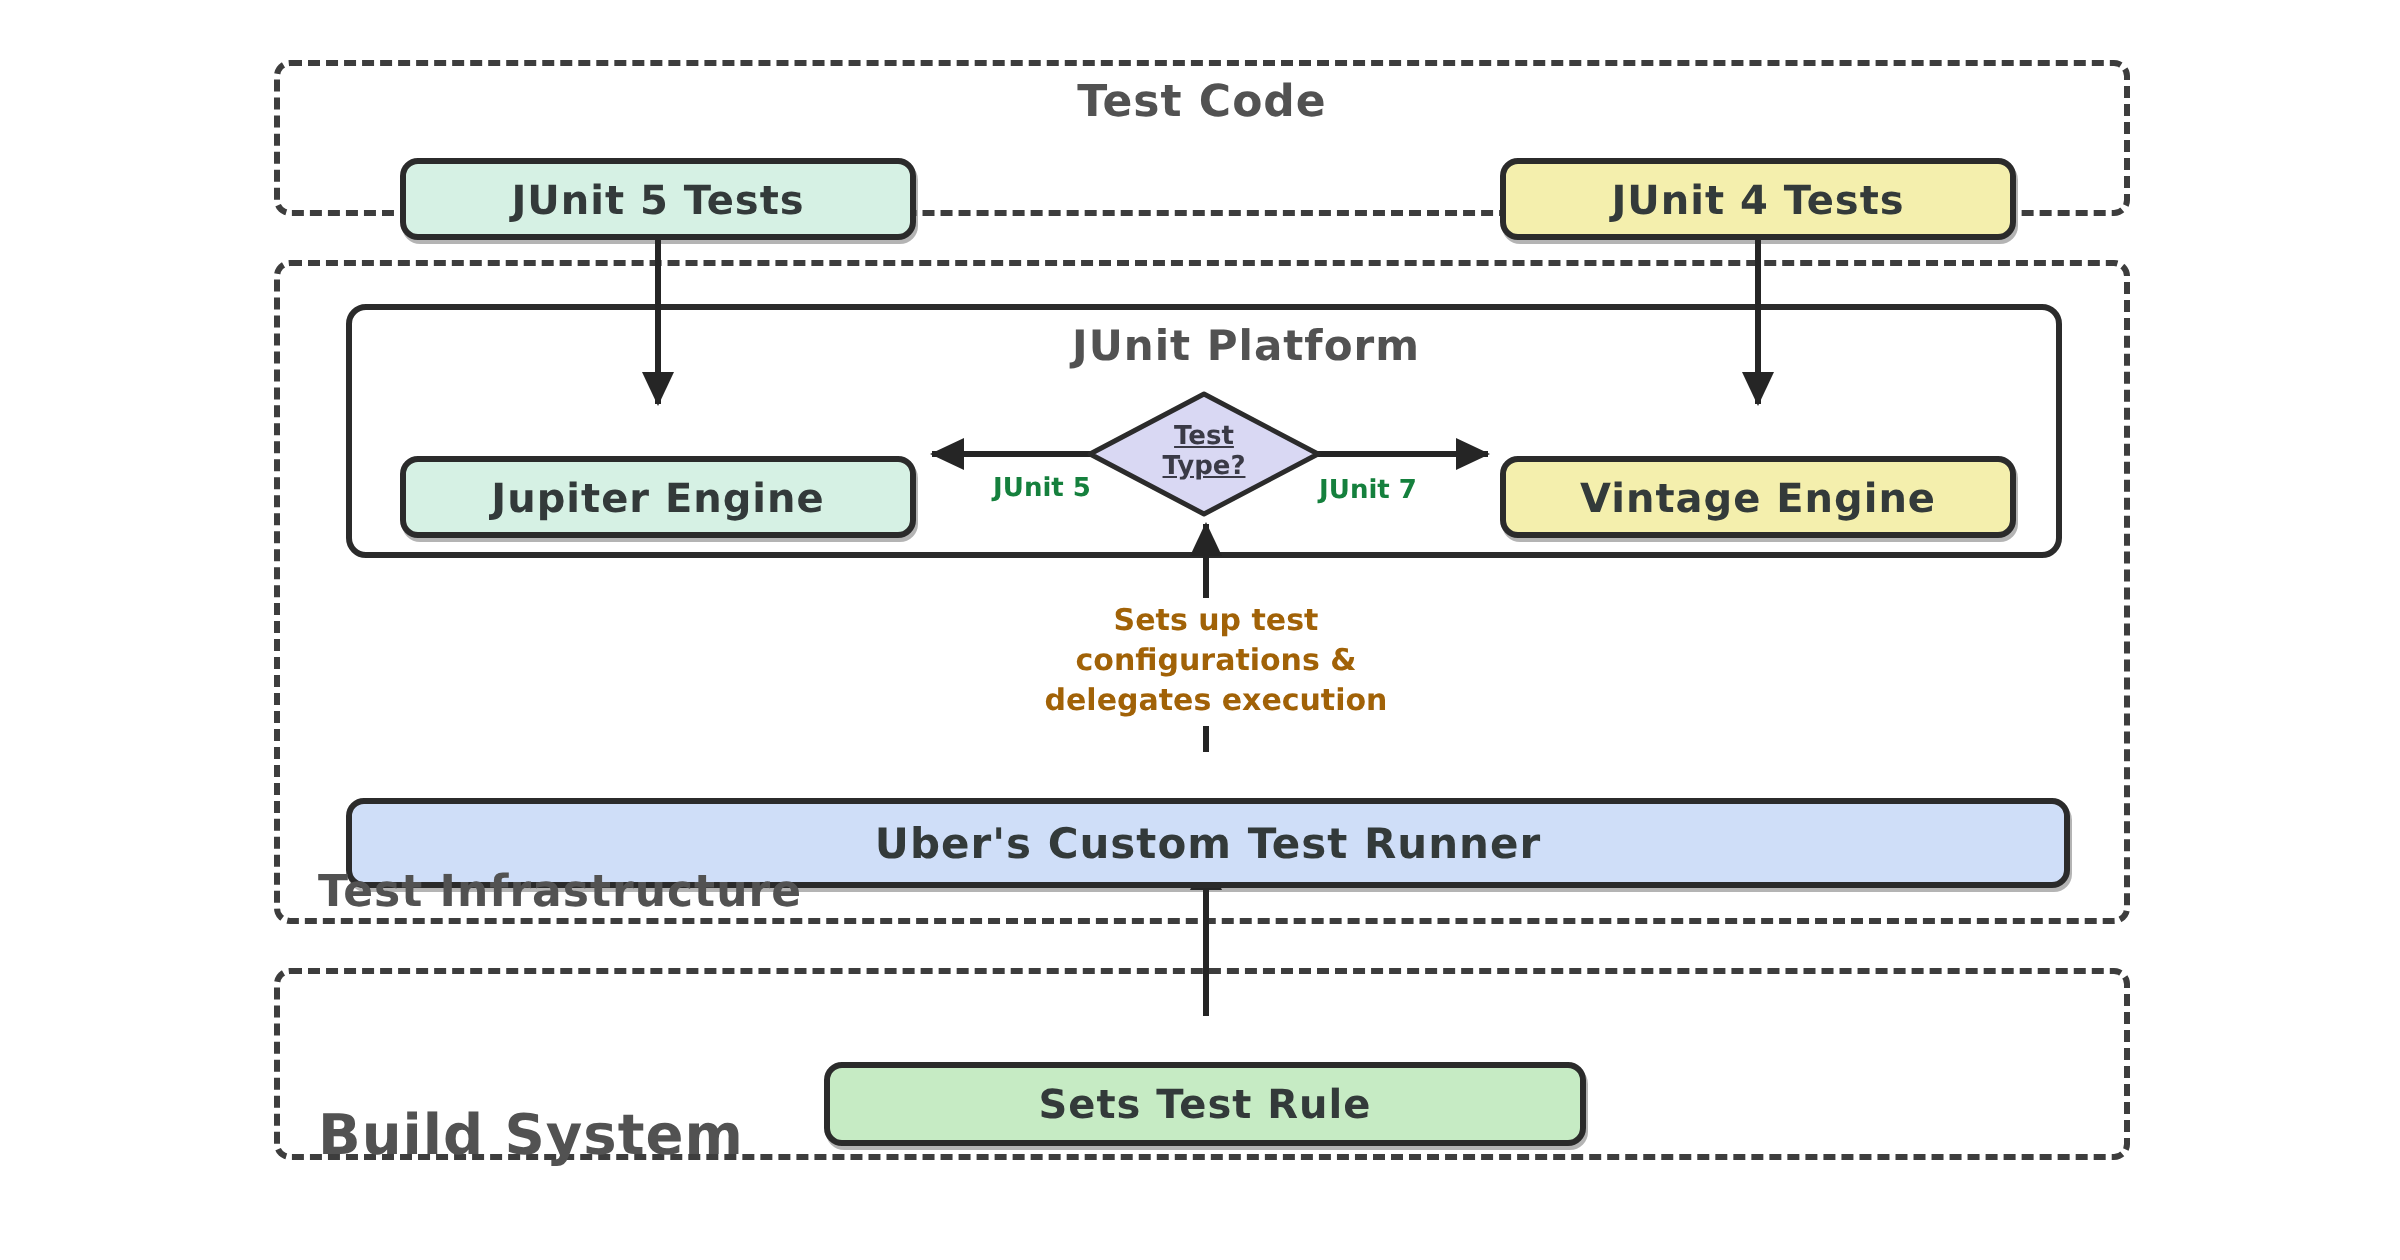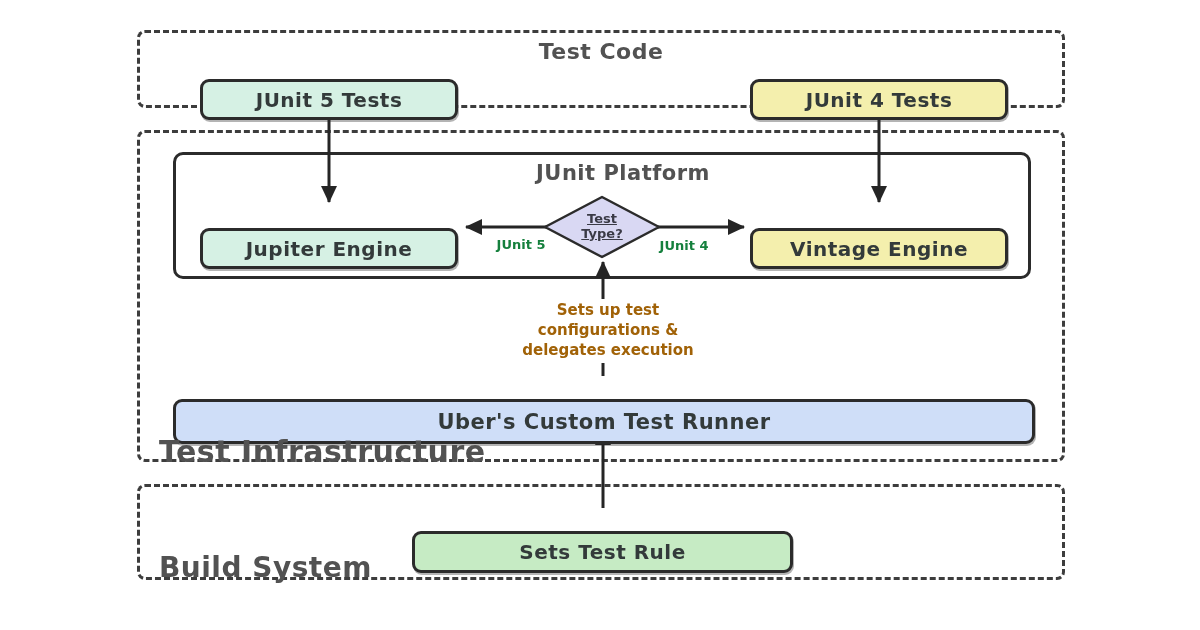--- a/index.html
+++ b/index.html
@@ -78,27 +78,27 @@
   <div class="node" style="left: 412px; top: 509px; width: 375px; height: 36px; background-color: rgb(198, 235, 196);">
     <span>Sets Test Rule</span>
   </div>
 
   <div class="diamond-text" style="left:545px;top:197px;width:114px;height:60px;">
     <span>Test</span>
     <span>Type?</span>
   </div>
 
   <div class="edge-label" style="left:485px;top:237px;width:72px;">JUnit 5</div>
-  <div class="edge-label" style="left:648px;top:238px;width:72px;">JUnit 4</div>
+  <div class="edge-label" style="left:648px;top:238px;width:72px;">JUnit 7</div>
 
   <div class="container-label center-text" style="left:137px;top:39px;width:928px;font-size:22px;">Test Code</div>
 
   <div class="container-label center-text" style="left:173px;top:161px;width:852px;font-size:21px;padding-left:24px;">JUnit Platform</div>
 
-  <div class="container-label" style="left:159px;top:434px;font-size:30px;">Test Infrastructure</div>
+  <div class="container-label" style="left:159px;top:434px;font-size:22px;">Test Infrastructure</div>
 
   <div class="container-label" style="left:159px;top:551px;font-size:28px;">Build System</div>
 
   <div class="note" style="left:480px;top:299px;width:244px;">
     <div>Sets up test</div>
     <div>configurations &amp;</div>
     <div>delegates execution</div>
   </div>
 
 </div>

